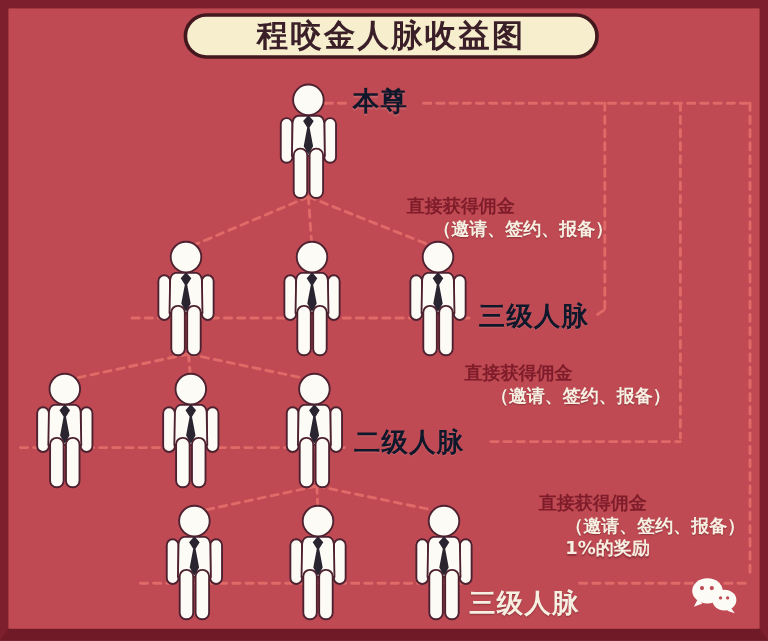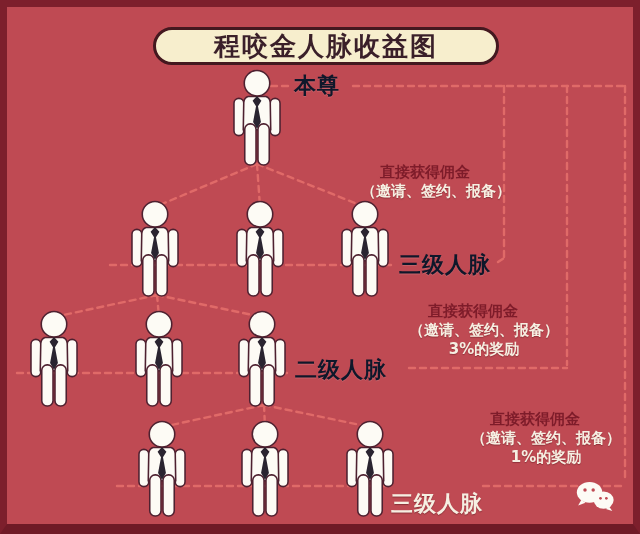--- a/index.html
+++ b/index.html
@@ -8,21 +8,21 @@
     width:640px;height:534px;
     box-sizing:border-box;
     background:#bf4a53;
     border:7px solid #7d1f2c;
     border-bottom:10px solid #6f1a26;
     overflow:hidden;
     font-family:"DejaVu Sans","Liberation Sans",sans-serif;
   }
   
   .banner{
-    position:absolute;left:146px;top:20px;width:346px;height:38px;
+    position:absolute;left:146px;top:4px;width:346px;height:38px;
     background:#f7eecd;border:3px solid #44181f;border-radius:21px;
     display:flex;align-items:center;justify-content:center;
     box-sizing:border-box;z-index:5;
   }
   .banner span{
     font-size:26px;font-weight:bold;color:#3a1f29;letter-spacing:2px;
     line-height:1;
   }
   
   .wires{position:absolute;left:0;top:0;width:640px;height:534px;z-index:1;pointer-events:none;}
@@ -31,21 +31,21 @@
   .person svg{width:100%;height:100%;display:block;}
   
   .lvl{
     position:absolute;z-index:4;font-weight:bold;font-size:22px;
     letter-spacing:1px;white-space:nowrap;line-height:1;
   }
   .lvl.dark{color:#0f172a;text-shadow:0 1px 0 rgba(255,255,255,.12);}
   .lvl.light{color:#f6efe2;text-shadow:0 1px 1px rgba(60,10,15,.4);}
   
   .comm{
-    position:absolute;z-index:4;text-align:center;
+    position:absolute;z-index:4;text-align:left;
     font-size:15px;font-weight:bold;line-height:19px;white-space:nowrap;
   }
   .comm .head{color:#7e1c2a;display:block;}
   .comm .detail,.comm .reward{color:#f6efe2;display:block;text-shadow:0 1px 1px rgba(60,10,15,.35);margin-left:22px;}
   
   .wm{
     position:absolute;right:18px;bottom:12px;z-index:5;
     display:flex;align-items:center;gap:7px;
   }
   .wm svg{width:40px;height:32px;display:block;}
@@ -152,21 +152,20 @@
   <div class="lvl dark" style="left:288px;top:352px">二级人脉</div>
   <div class="lvl light" style="left:384px;top:486px">三级人脉</div>
 
   <div class="comm" style="right:122px;top:156px">
     <span class="head">直接获得佣金</span>
     <span class="detail">（邀请、签约、报备）</span>
   </div>
   <div class="comm" style="right:74px;top:295px">
     <span class="head">直接获得佣金</span>
     <span class="detail">（邀请、签约、报备）</span>
-    <span class="reward">3%的奖励</span>
   </div>
   <div class="comm" style="right:12px;top:403px">
     <span class="head">直接获得佣金</span>
     <span class="detail">（邀请、签约、报备）</span>
     <span class="reward">1%的奖励</span>
   </div>
 
   <div class="wm">
     <svg viewBox="0 0 44 34">
       <g fill="#fdfbf5">

